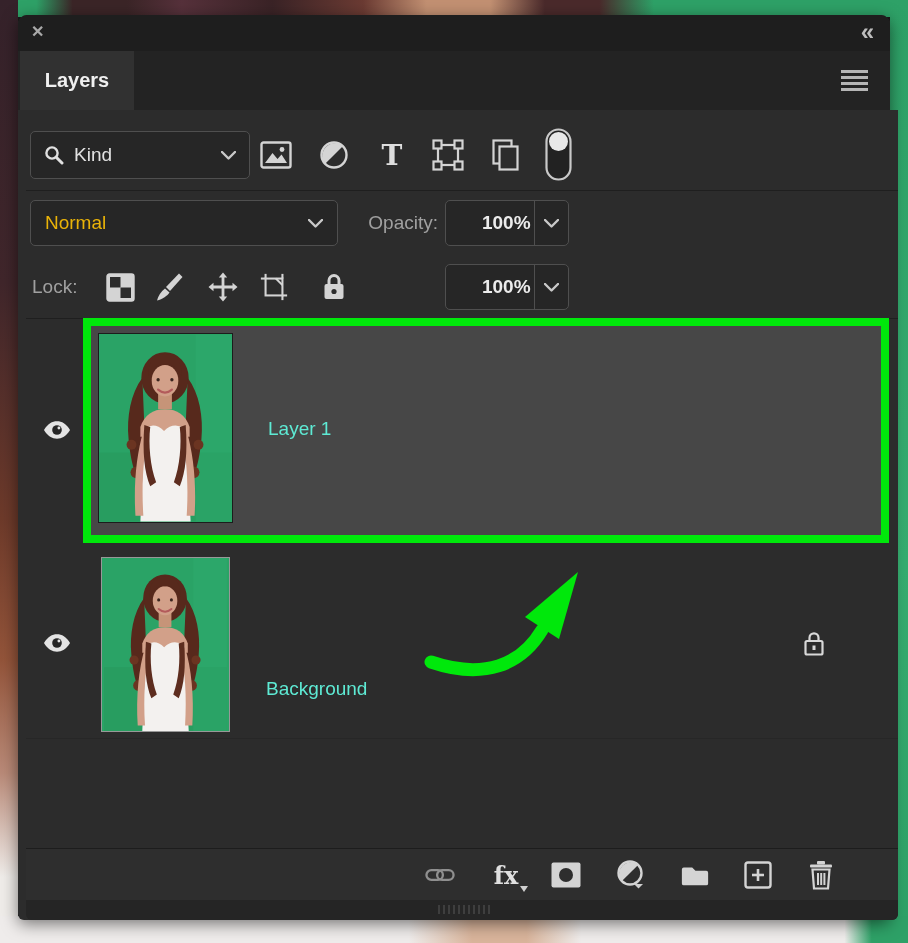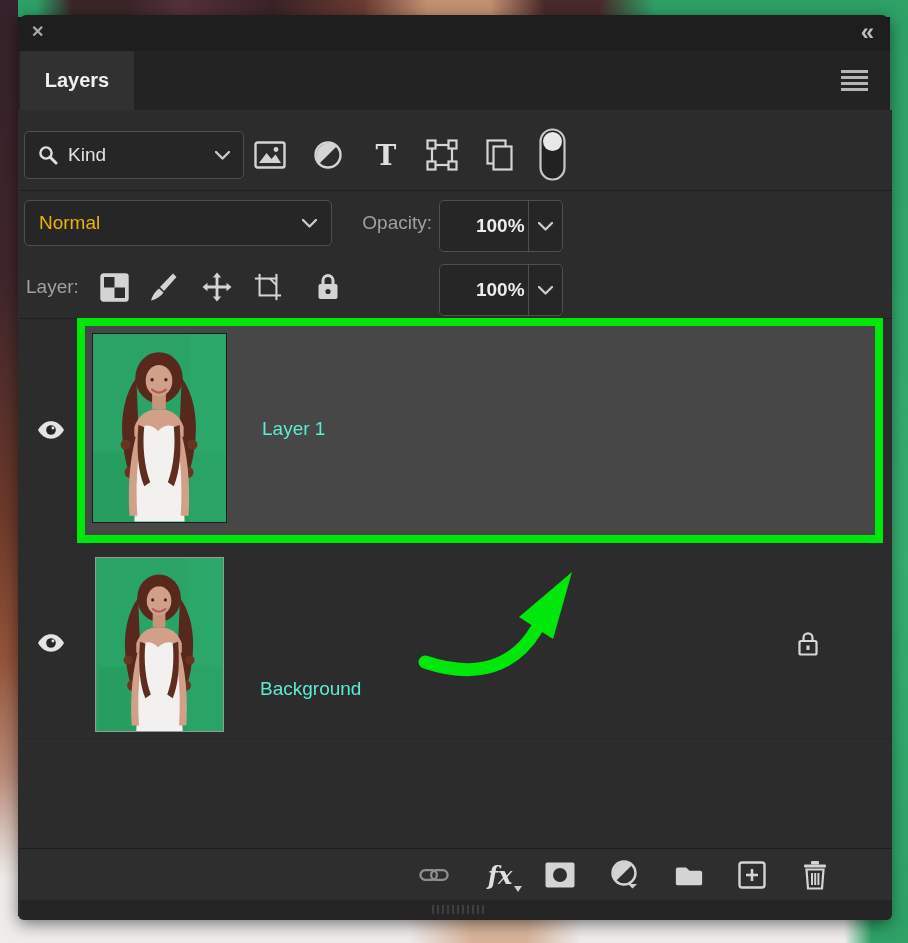--- a/index.html
+++ b/index.html
@@ -27,21 +27,21 @@
     color:#a9a9a9; line-height:18px; cursor:default; }
   .collapse { position:absolute; right:16px; top:0px; font-size:24px; font-weight:bold;
     color:#bdbdbd; line-height:34px; }
 
   .tabbar { position:absolute; left:0; top:36px; width:100%; height:59px; background:#232323; }
   .tab-layers { position:absolute; left:2px; top:0; width:114px; height:59px;
     background:#313131; display:flex; align-items:center; justify-content:center; }
   .tab-layers span { font-size:20px; font-weight:bold; color:#f0f0f0;text-align:right; }
   .menu-ham { position:absolute; right:22px; top:19px; }
 
-  .content { position:absolute; left:2px; top:95px; width:100%; height:810px;
+  .content { position:absolute; left:8px; top:95px; width:100%; height:810px;
     background:#2c2c2c; border-radius:0 0 6px 6px; }
 
   .boxsel { background:#262626; border:1.5px solid #4f4f4f; border-radius:5px;
     display:flex; align-items:center; }
   .kind-select { position:absolute; left:4px; top:21px; width:220px; height:48px; padding:0 13px; }
   .kind-select .lbl { margin-left:10px; font-size:19px; color:#e2e2e2; }
   .kind-select .chev { margin-left:auto; }
 
   .ficon { position:absolute; top:29px; width:32px; height:32px; display:flex;
     align-items:center; justify-content:center; }
@@ -50,21 +50,21 @@
   .divider { position:absolute; left:0; width:100%; height:1px; background:#1f1f1f; }
 
   .blend-select { position:absolute; left:4px; top:90px; width:308px; height:46px; padding:0 14px; }
   .blend-select .lbl { font-size:19px; color:#eab308; }
   .blend-select .chev { margin-left:auto; }
   .glabel { position:absolute; height:46px; display:flex; align-items:center;
     justify-content:flex-end; font-size:19px; color:#a0a0a0; }
   .op-label { left:308px; top:90px; width:104px; }
   .lk-label { left:6px; top:154px; width:60px; justify-content:flex-start; }
   .fill-label { left:318px; top:154px; width:94px; }
-  .valbox { position:absolute; left:419px; width:124px; height:52px;
+  .valbox { position:absolute; left:419px; width:124px; height:46px;
     background:#262626; border:1.5px solid #4f4f4f; border-radius:5px;
     display:flex; align-items:stretch;padding-left:33px; }
   .valbox .val { flex:1; display:flex; align-items:center; justify-content:center;
     font-size:19px; font-weight:bold; color:#ececec; }
   .valbox .sep { width:1.5px; background:#4f4f4f; }
   .valbox .chd { width:33px; display:flex; align-items:center; justify-content:center; }
   .op-box { top:90px; } .fill-box { top:154px; }
   .lkicon { position:absolute; top:162px; width:30px; height:30px; display:flex;
     align-items:center; justify-content:center; }
 
@@ -85,21 +85,21 @@
   .name1 { left:242px; top:308px; }
   .name2 { left:240px; top:520px;margin-top:48px; }
   .row2-lock { position:absolute; left:776px; top:520px; }
   .arrow-ann { position:absolute; left:380px; top:440px; }
   .row-div { position:absolute; left:0; top:628px; width:100%; height:1px; background:#272727; }
 
   .bottombar { position:absolute; left:0; top:738px; width:100%; height:52px;
     background:#2e2e2e; border-top:1px solid #1d1d1d; }
   .bbi { position:absolute; top:11px; width:30px; height:30px; display:flex;
     align-items:center; justify-content:center; }
-  .fx-wrap { font-family:"DejaVu Serif", serif; font-style:italic; font-weight:bold;
+  .fx-wrap { font-family:"DejaVu Serif", serif; font-weight:bold;
     font-size:24px; color:#e0e0e0; width:40px; position:relative; }
   .mini-tri { width:0; height:0; border-left:4.5px solid transparent;
     border-right:4.5px solid transparent; border-top:6px solid #cfcfcf;
     position:absolute; }
   .bottomstrip { position:absolute; left:0; top:790px; width:100%; height:20px;
     background:#252525; border-radius:0 0 6px 6px; }
   .grip { position:absolute; left:412px; top:5px; width:52px; height:9px;
     background:repeating-linear-gradient(90deg,#3e3e3e 0 2px,transparent 2px 5px); }
 </style>
 </head>
@@ -235,21 +235,21 @@
       <div class="valbox op-box">
         <span class="val">100%</span>
         <span class="sep"></span>
         <span class="chd">
           <svg width="15" height="9" viewBox="0 0 15 9">
               <use href="#chevdn"></use>
             </svg>
         </span>
       </div>
 
-      <div class="glabel lk-label">Layer:</div>
+      <div class="glabel lk-label">Lock:</div>
       <div class="lkicon" style="left:79px">
         <svg width="29" height="29" viewBox="0 0 29 29">
           <rect x="1.5" y="1.5" width="26" height="26" rx="2" stroke="#d4d4d4" stroke-width="2.4" fill="#d4d4d4"></rect>
           <rect x="4" y="4" width="10.5" height="10.5" fill="#2c2c2c"></rect>
           <rect x="14.5" y="14.5" width="10.5" height="10.5" fill="#2c2c2c"></rect>
         </svg>
       </div>
       <div class="lkicon" style="left:128px">
         <svg width="30" height="30" viewBox="0 0 30 30">
           <path d="M25 1.5 L28.5 5 L16 19 L12 15 Z" fill="#d4d4d4"></path>

